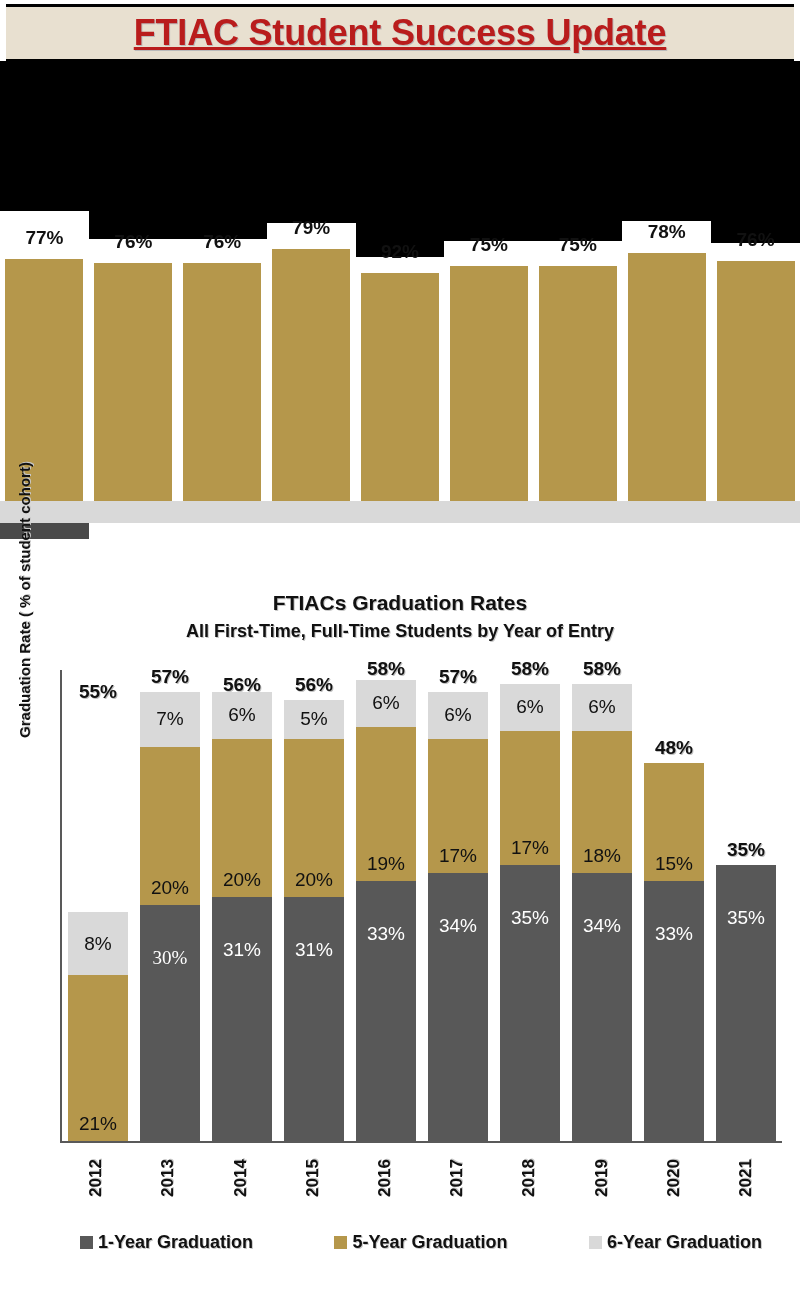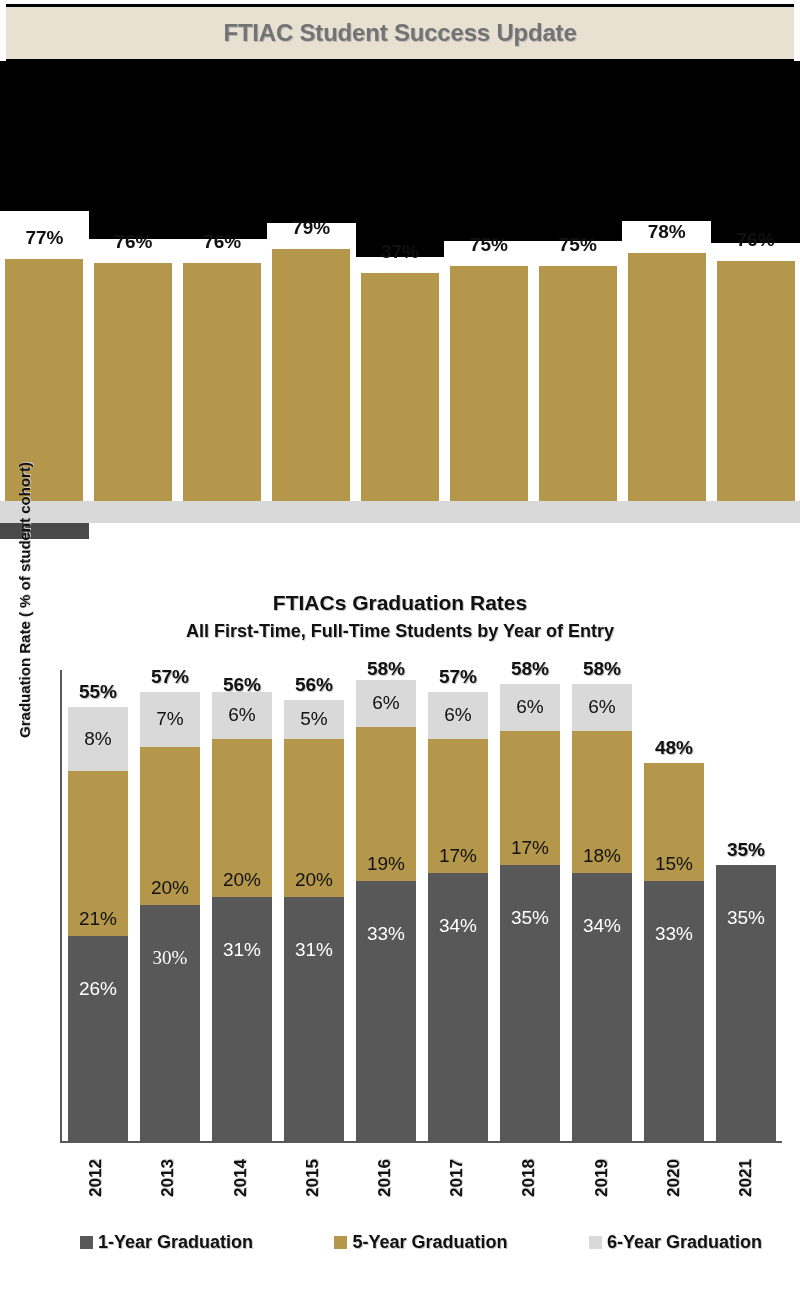--- a/index.html
+++ b/index.html
@@ -13,24 +13,25 @@
 
   
   .banner{
     position:absolute;left:6px;top:4px;width:788px;height:52px;
     background:#E8E0D0;
     border-top:3px solid #000;
     border-bottom:3px solid #000;
     display:flex;align-items:center;justify-content:center;
   }
   .banner-title{
-    font-size:24px;font-weight:bold;color:#737373;
+    font-size:36px;font-weight:bold;color:#b91c1c;
     letter-spacing:-0.2px;
     text-shadow:1px 1px 0 #bbb;
     white-space:nowrap;
+    text-decoration:underline;
   }
 
   
   .topchart{
     position:absolute;left:0;top:61px;width:800px;height:478px;
     background:#000000;
     overflow:hidden;
   }
   .topchart-plot{
     position:absolute;left:0;top:0;width:800px;height:478px;
@@ -155,21 +156,21 @@
       <div style="position: absolute; left: 183.222px; width: 78px; top: 202px; height: 238px; background: rgb(181, 151, 75);"></div>
       <div style="position: absolute; left: 177.778px; width: 88.8889px; top: 440px; height: 22px; background: rgb(217, 217, 217);"></div>
       <div class="tbar-total" style="left: 183.222px; top: 170px; background: transparent;">76%</div>
       <div style="position: absolute; left: 266.667px; width: 88.8889px; top: 162px; bottom: 0px; background: rgb(255, 255, 255);"></div>
       <div style="position: absolute; left: 272.111px; width: 78px; top: 188px; height: 252px; background: rgb(181, 151, 75);"></div>
       <div style="position: absolute; left: 266.667px; width: 88.8889px; top: 440px; height: 22px; background: rgb(217, 217, 217);"></div>
       <div class="tbar-total" style="left: 272.111px; top: 156px; background: transparent;">79%</div>
       <div style="position: absolute; left: 355.556px; width: 88.8889px; top: 196px; bottom: 0px; background: rgb(255, 255, 255);"></div>
       <div style="position: absolute; left: 361px; width: 78px; top: 212px; height: 228px; background: rgb(181, 151, 75);"></div>
       <div style="position: absolute; left: 355.556px; width: 88.8889px; top: 440px; height: 22px; background: rgb(217, 217, 217);"></div>
-      <div class="tbar-total" style="left: 361px; top: 180px; background: transparent;">37%</div>
+      <div class="tbar-total" style="left: 361px; top: 180px; background: transparent;">92%</div>
       <div style="position: absolute; left: 444.444px; width: 88.8889px; top: 180px; bottom: 0px; background: rgb(255, 255, 255);"></div>
       <div style="position: absolute; left: 449.889px; width: 78px; top: 205px; height: 235px; background: rgb(181, 151, 75);"></div>
       <div style="position: absolute; left: 444.444px; width: 88.8889px; top: 440px; height: 22px; background: rgb(217, 217, 217);"></div>
       <div class="tbar-total" style="left: 449.889px; top: 173px; background: transparent;">75%</div>
       <div style="position: absolute; left: 533.333px; width: 88.8889px; top: 180px; bottom: 0px; background: rgb(255, 255, 255);"></div>
       <div style="position: absolute; left: 538.778px; width: 78px; top: 205px; height: 235px; background: rgb(181, 151, 75);"></div>
       <div style="position: absolute; left: 533.333px; width: 88.8889px; top: 440px; height: 22px; background: rgb(217, 217, 217);"></div>
       <div class="tbar-total" style="left: 538.778px; top: 173px; background: transparent;">75%</div>
       <div style="position: absolute; left: 622.222px; width: 88.8889px; top: 160px; bottom: 0px; background: rgb(255, 255, 255);"></div>
       <div style="position: absolute; left: 627.667px; width: 78px; top: 192px; height: 248px; background: rgb(181, 151, 75);"></div>
@@ -194,23 +195,20 @@
   <div class="plot">
     <div class="bars" id="bars-container">
         <div class="barslot">
           <div class="bar">
             <div class="seg seg-6" style="height: 63.0667px;">
               <span class="seg-lbl">8%</span>
             </div>
             <div class="seg seg-5" style="height: 165.55px; justify-content: center;">
               <span class="seg-lbl">21%</span>
             </div>
-            <div class="seg seg-4" style="height: 204.967px;">
-              <span class="seg-lbl">26%</span>
-            </div>
           </div>
           <div class="bar-total" style="bottom: 437.583px;">55%</div>
         </div>
         <div class="barslot">
           <div class="bar">
             <div class="seg seg-6" style="height: 55.1833px;">
               <span class="seg-lbl">7%</span>
             </div>
             <div class="seg seg-5" style="height: 157.667px;">
               <span class="seg-lbl">20%</span>

